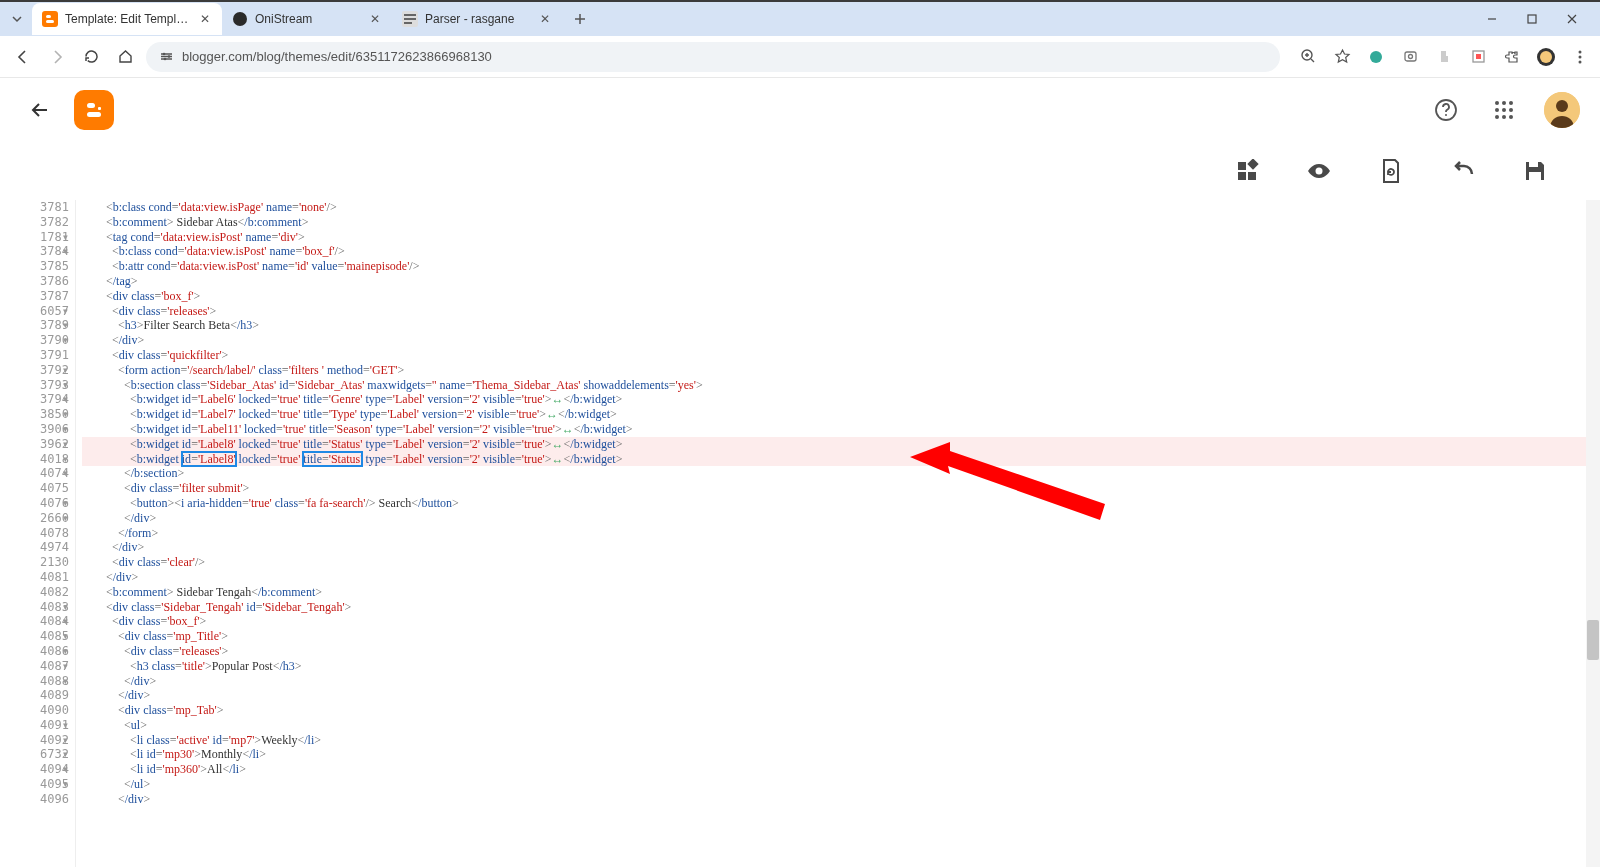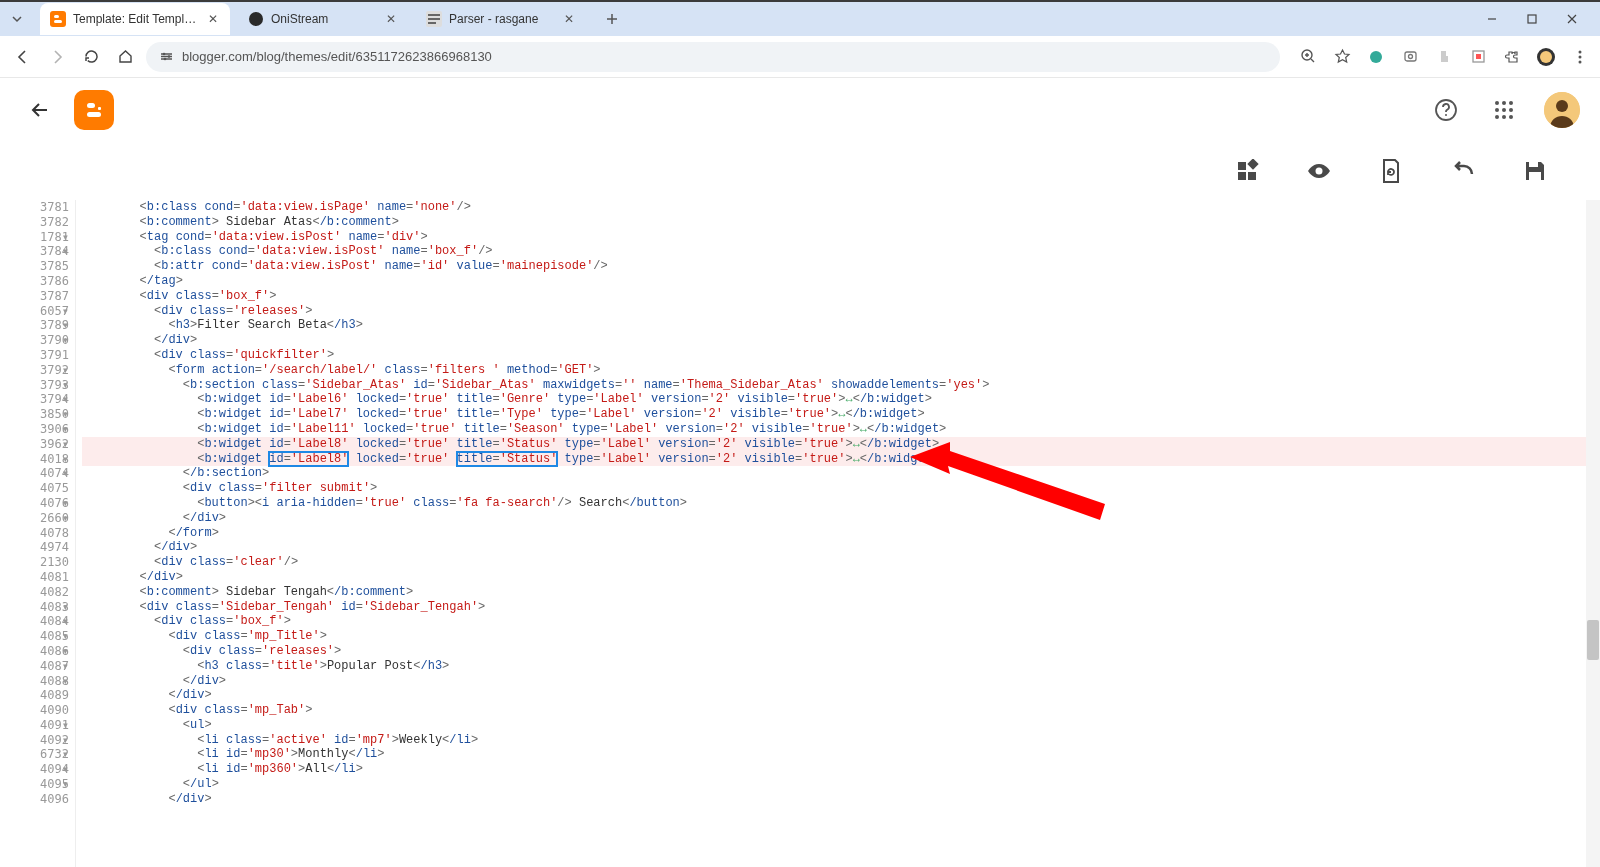--- a/index.html
+++ b/index.html
@@ -1,20 +1,20 @@
 <!DOCTYPE html>
 <html><head>
 <meta charset="utf-8">
 <style>
 * { margin: 0; padding: 0; box-sizing: border-box; }
 body { font-family: Arial, sans-serif; background: #fff; overflow: hidden; }
 
 
 .browser-top { background: #d6e3f5; }
-.tab-bar { display: flex; align-items: center; height: 36px; padding: 0 8px; gap: 8px; border-top: 2px solid #3b3b3b; }
+.tab-bar { display: flex; align-items: center; height: 36px; padding: 0 8px; gap: 0; border-top: 2px solid #3b3b3b; }
 .tab-dropdown { width: 18px; height: 18px; display: flex; align-items: center; justify-content: center; margin-right: 6px; cursor: pointer; }
 .tab { display: flex; align-items: center; height: 32px; padding: 0 10px; min-width: 170px; max-width: 190px; border-radius: 8px 8px 0 0; gap: 7px; font-size: 12px; color: #333; position: relative; cursor: pointer; }
 .tab.active { background: #fff; }
 .tab .favicon { width: 16px; height: 16px; flex-shrink: 0; display: flex; align-items: center; justify-content: center; }
 .tab .tab-title { flex: 1; overflow: hidden; text-overflow: ellipsis; white-space: nowrap; }
 .tab .tab-close { width: 14px; height: 14px; display: flex; align-items: center; justify-content: center; cursor: pointer; color: #555; }
 .new-tab { width: 28px; height: 28px; display: flex; align-items: center; justify-content: center; cursor: pointer; color: #555; margin-left: 4px; }
 .window-controls { margin-left: auto; display: flex; gap: 0; }
 .window-btn { width: 40px; height: 30px; display: flex; align-items: center; justify-content: center; cursor: pointer; color: #444; }
 
@@ -35,21 +35,21 @@
 .avatar { border-radius: 50%; background: #f4c87a; overflow: hidden; }
 
 
 .toolbar { display: flex; justify-content: flex-end; align-items: center; height: 58px; padding: 0 50px; gap: 42px; }
 .tool-btn { width: 30px; height: 30px; display: flex; align-items: center; justify-content: center; cursor: pointer; color: #494949; }
 
 
 .editor-wrap { display: flex; height: calc(100vh - 200px); position: relative; }
 .gutter { width: 48px; background: #fff; font-family: 'Consolas', 'Monaco', monospace; font-size: 12px; color: #999; text-align: right; padding-right: 6px; user-select: none; border-right: 1px solid #eee; margin-left: 28px; }
 .gutter-line { height: 14.8px; line-height: 14.8px; position: relative; }
-.code-area { flex: 1; font-family: Liberation Mono, monospace; font-size: 12px; line-height: 14.8px; padding-left: 6px; white-space: pre; overflow: hidden; }
+.code-area { flex: 1; font-family: Liberation Serif, serif; font-size: 12px; line-height: 14.8px; padding-left: 6px; white-space: pre; overflow: hidden; }
 .code-line { height: 14.8px; }
 .t-tag { color: #1e4f9c; }
 .t-attr { color: #1e4f9c; }
 .t-str { color: #c41a16; }
 .t-punc { color: #666; }
 .t-text { color: #333; }
 .hl-pink { background: #fdecec; }
 .hl-box { outline: 2px solid #1e88e5; outline-offset: -1px; }
 .fold-arrow { color: #4a6; font-weight: bold; }
 

